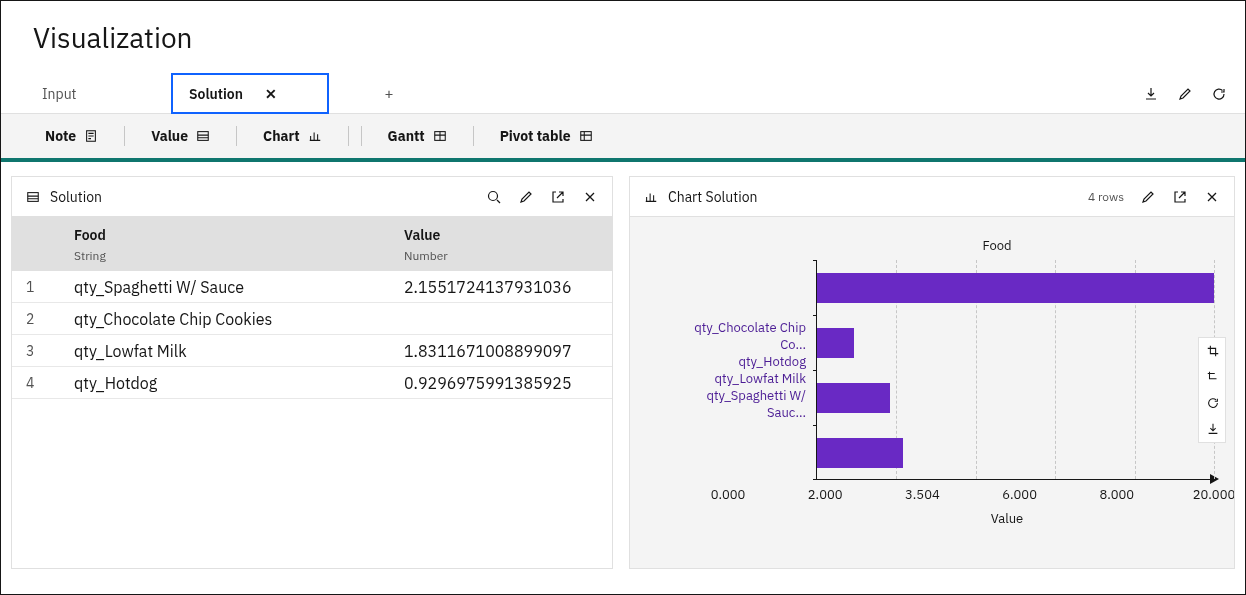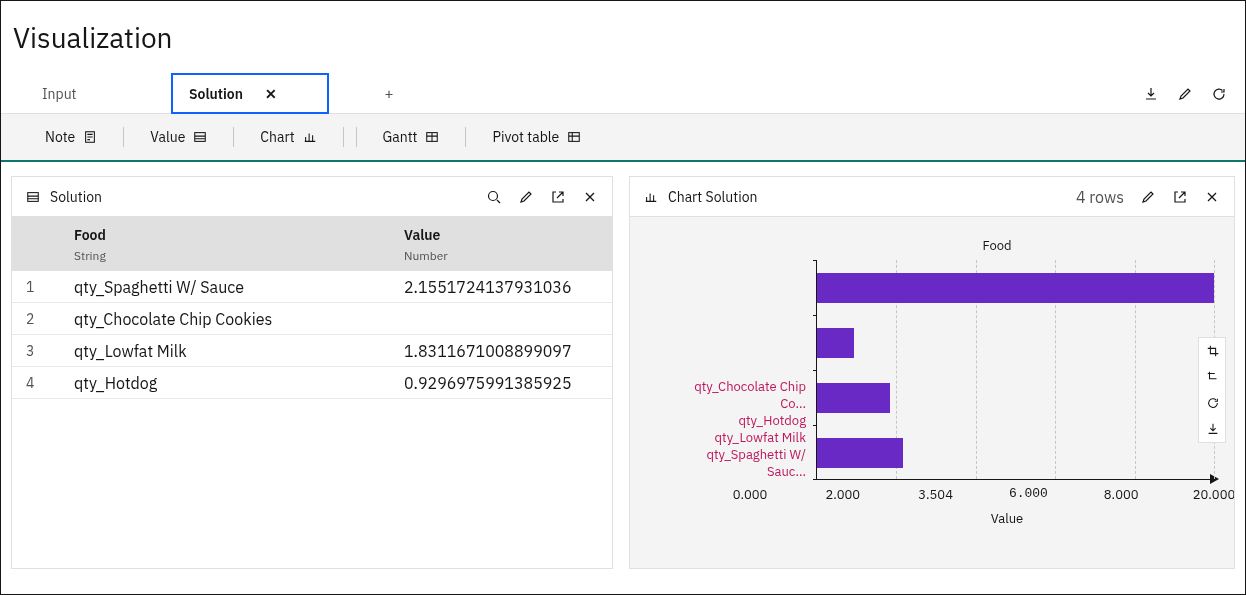--- a/index.html
+++ b/index.html
@@ -9,21 +9,21 @@
     color: #161616;
     background: #fff;
     width: 1246px;
     height: 595px;
     border: 1px solid #161616;
     position: relative;
   }
   .page-title {
     font-size: 28px;
     font-weight: 400;
-    padding: 18px 0 18px 12px;
+    padding: 18px 0 18px 32px;
   }
   .tabs-row {
     display: flex;
     align-items: center;
     padding-left: 24px;
     border-bottom: 1px solid #e0e0e0;
     position: relative;
     height: 40px;
   }
   .tab {
@@ -75,25 +75,26 @@
     height: 16px;
     cursor: pointer;
     display: flex;
     align-items: center;
     justify-content: center;
     color: #161616;
   }
   .icon-btn svg { width: 16px; height: 16px; }
   .toolbar {
     background: #f4f4f4;
-    border-bottom: 2px solid #0f766e;
+    border-bottom: 4px solid #0f766e;
     height: 48px;
     display: flex;
     align-items: center;
     padding-left: 24px;
+    font-weight: bold;
   }
   .tool-item {
     display: flex;
     align-items: center;
     gap: 8px;
     padding: 0 20px;
     height: 32px;
     cursor: pointer;
     color: #161616;
   }
@@ -130,21 +131,21 @@
     font-size: 14px;
     margin-left: 10px;
   }
   .panel-header .actions {
     margin-left: auto;
     display: flex;
     align-items: center;
     gap: 16px;
   }
   .rows-count {
-    font-size: 16px;
+    font-size: 12px;
     color: #525252;
   }
   .table-container {
     flex: 1;
     overflow: hidden;
   }
   .thead {
     background: #e0e0e0;
     display: flex;
     height: 54px;
@@ -186,25 +187,25 @@
   .chart-plot {
     position: relative;
     height: 220px;
     margin-left: 16px;
     display: flex;
   }
   .chart-ylabels {
     width: 150px;
     display: flex;
     flex-direction: column;
-    justify-content: flex-end;
+    justify-content: center;
     text-align: right;
     padding-right: 10px;
     font-size: 13px;
-    color: #be185d;
+    color: #4c1d95;
     height: 220px;
   }
   .chart-canvas {
     position: relative;
     flex: 1;
     height: 220px;
     border-left: 1px solid #161616;
     border-bottom: 1px solid #161616;
   }
   .grid-line {
@@ -230,21 +231,21 @@
     position: absolute;
     right: -5px;
     bottom: -5px;
     width: 0; height: 0;
     border-left: 9px solid #161616;
     border-top: 5px solid transparent;
     border-bottom: 5px solid transparent;
   }
   .chart-xlabels {
     position: relative;
-    margin-left: 100px;
+    margin-left: 78px;
     height: 18px;
     margin-top: 6px;
   }
   .chart-xlabels span {
     position: absolute;
     font-size: 13px;
     color: #161616;
     transform: translateX(-50%);
   }
   .chart-xtitle {
@@ -466,21 +467,21 @@
             <div class="htick" style="top: 110px;"></div>
             <div class="hbar" style="top: 177.5px; width: 21.5517%; background: rgb(105, 41, 196);"></div>
             <div class="htick" style="top: 165px;"></div>
             <div class="htick" style="top: 219px;"></div>
           </div>
       </div>
       <div class="chart-xlabels" id="chart-xlabels">
           <span style="left: 0%;">0.000</span>
           <span style="left: 20%;">2.000</span>
           <span style="left: 40%;">3.504</span>
-          <span style="left: 60%; font-family: Liberation Mono, monospace;">6.000</span>
+          <span style="left: 60%;">6.000</span>
           <span style="left: 80%;">8.000</span>
           <span style="left: 100%;">20.000</span>
         </div>
       <div class="chart-xtitle">Value</div>
 
       <div class="chart-side-tools">
         <div class="side-btn">
             <svg viewBox="0 0 16 16" fill="none" stroke="#161616" stroke-width="1.2">
               <path d="M5 2v9h9M2 5h9v9"></path>
             </svg>

